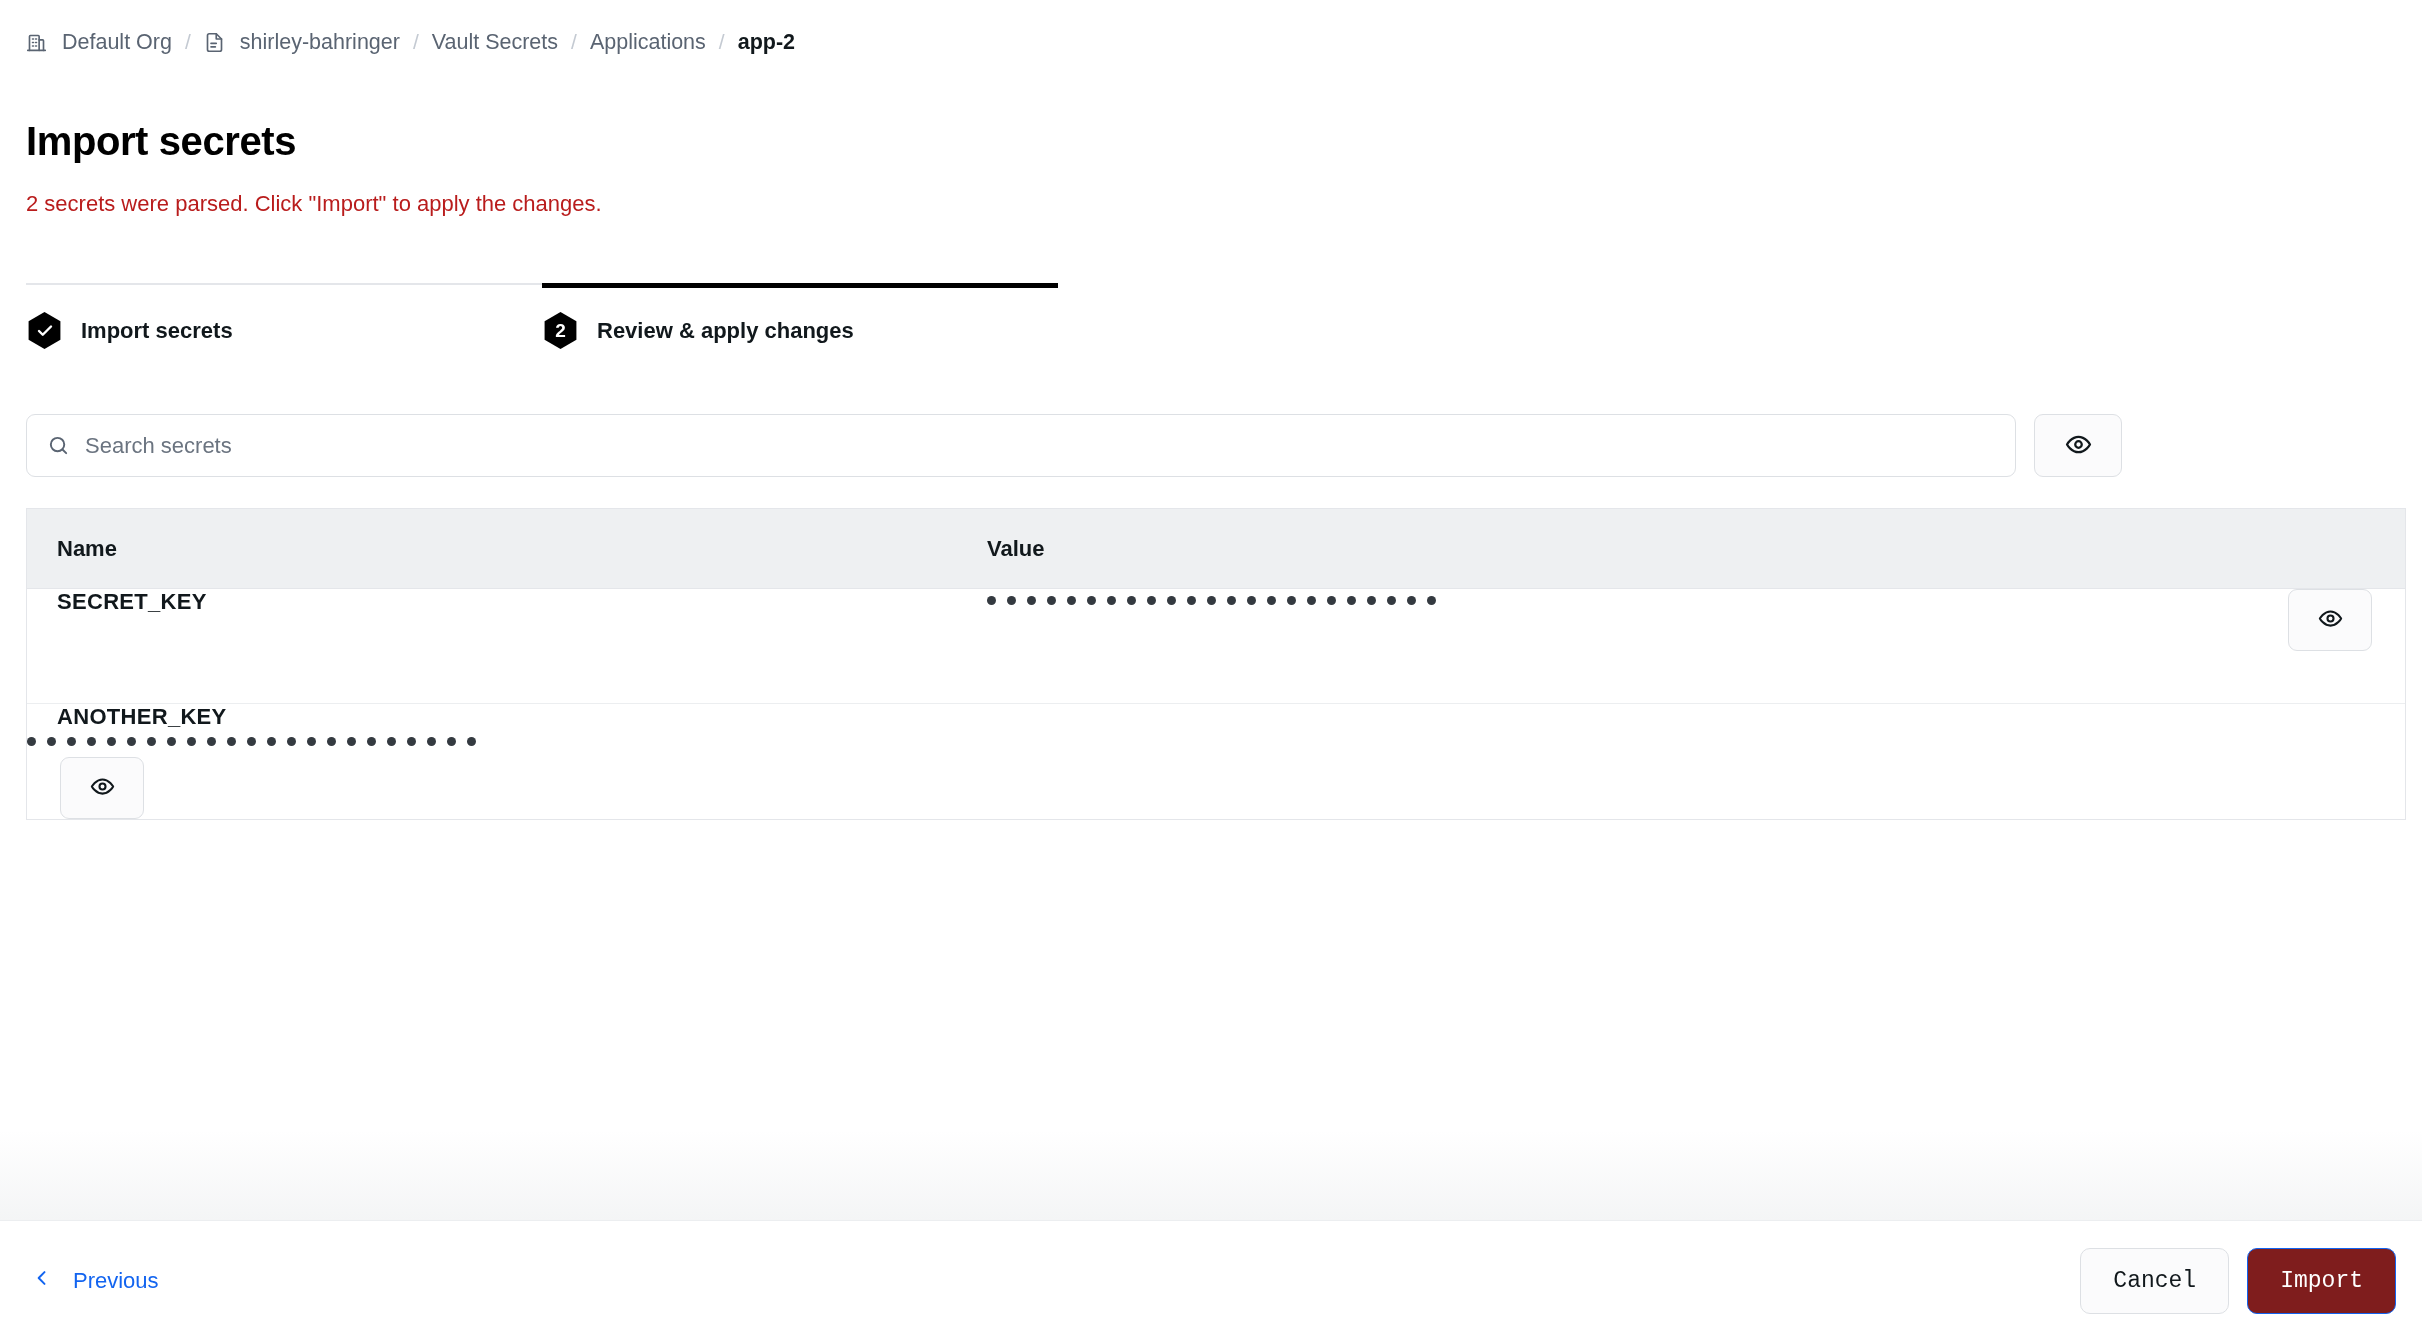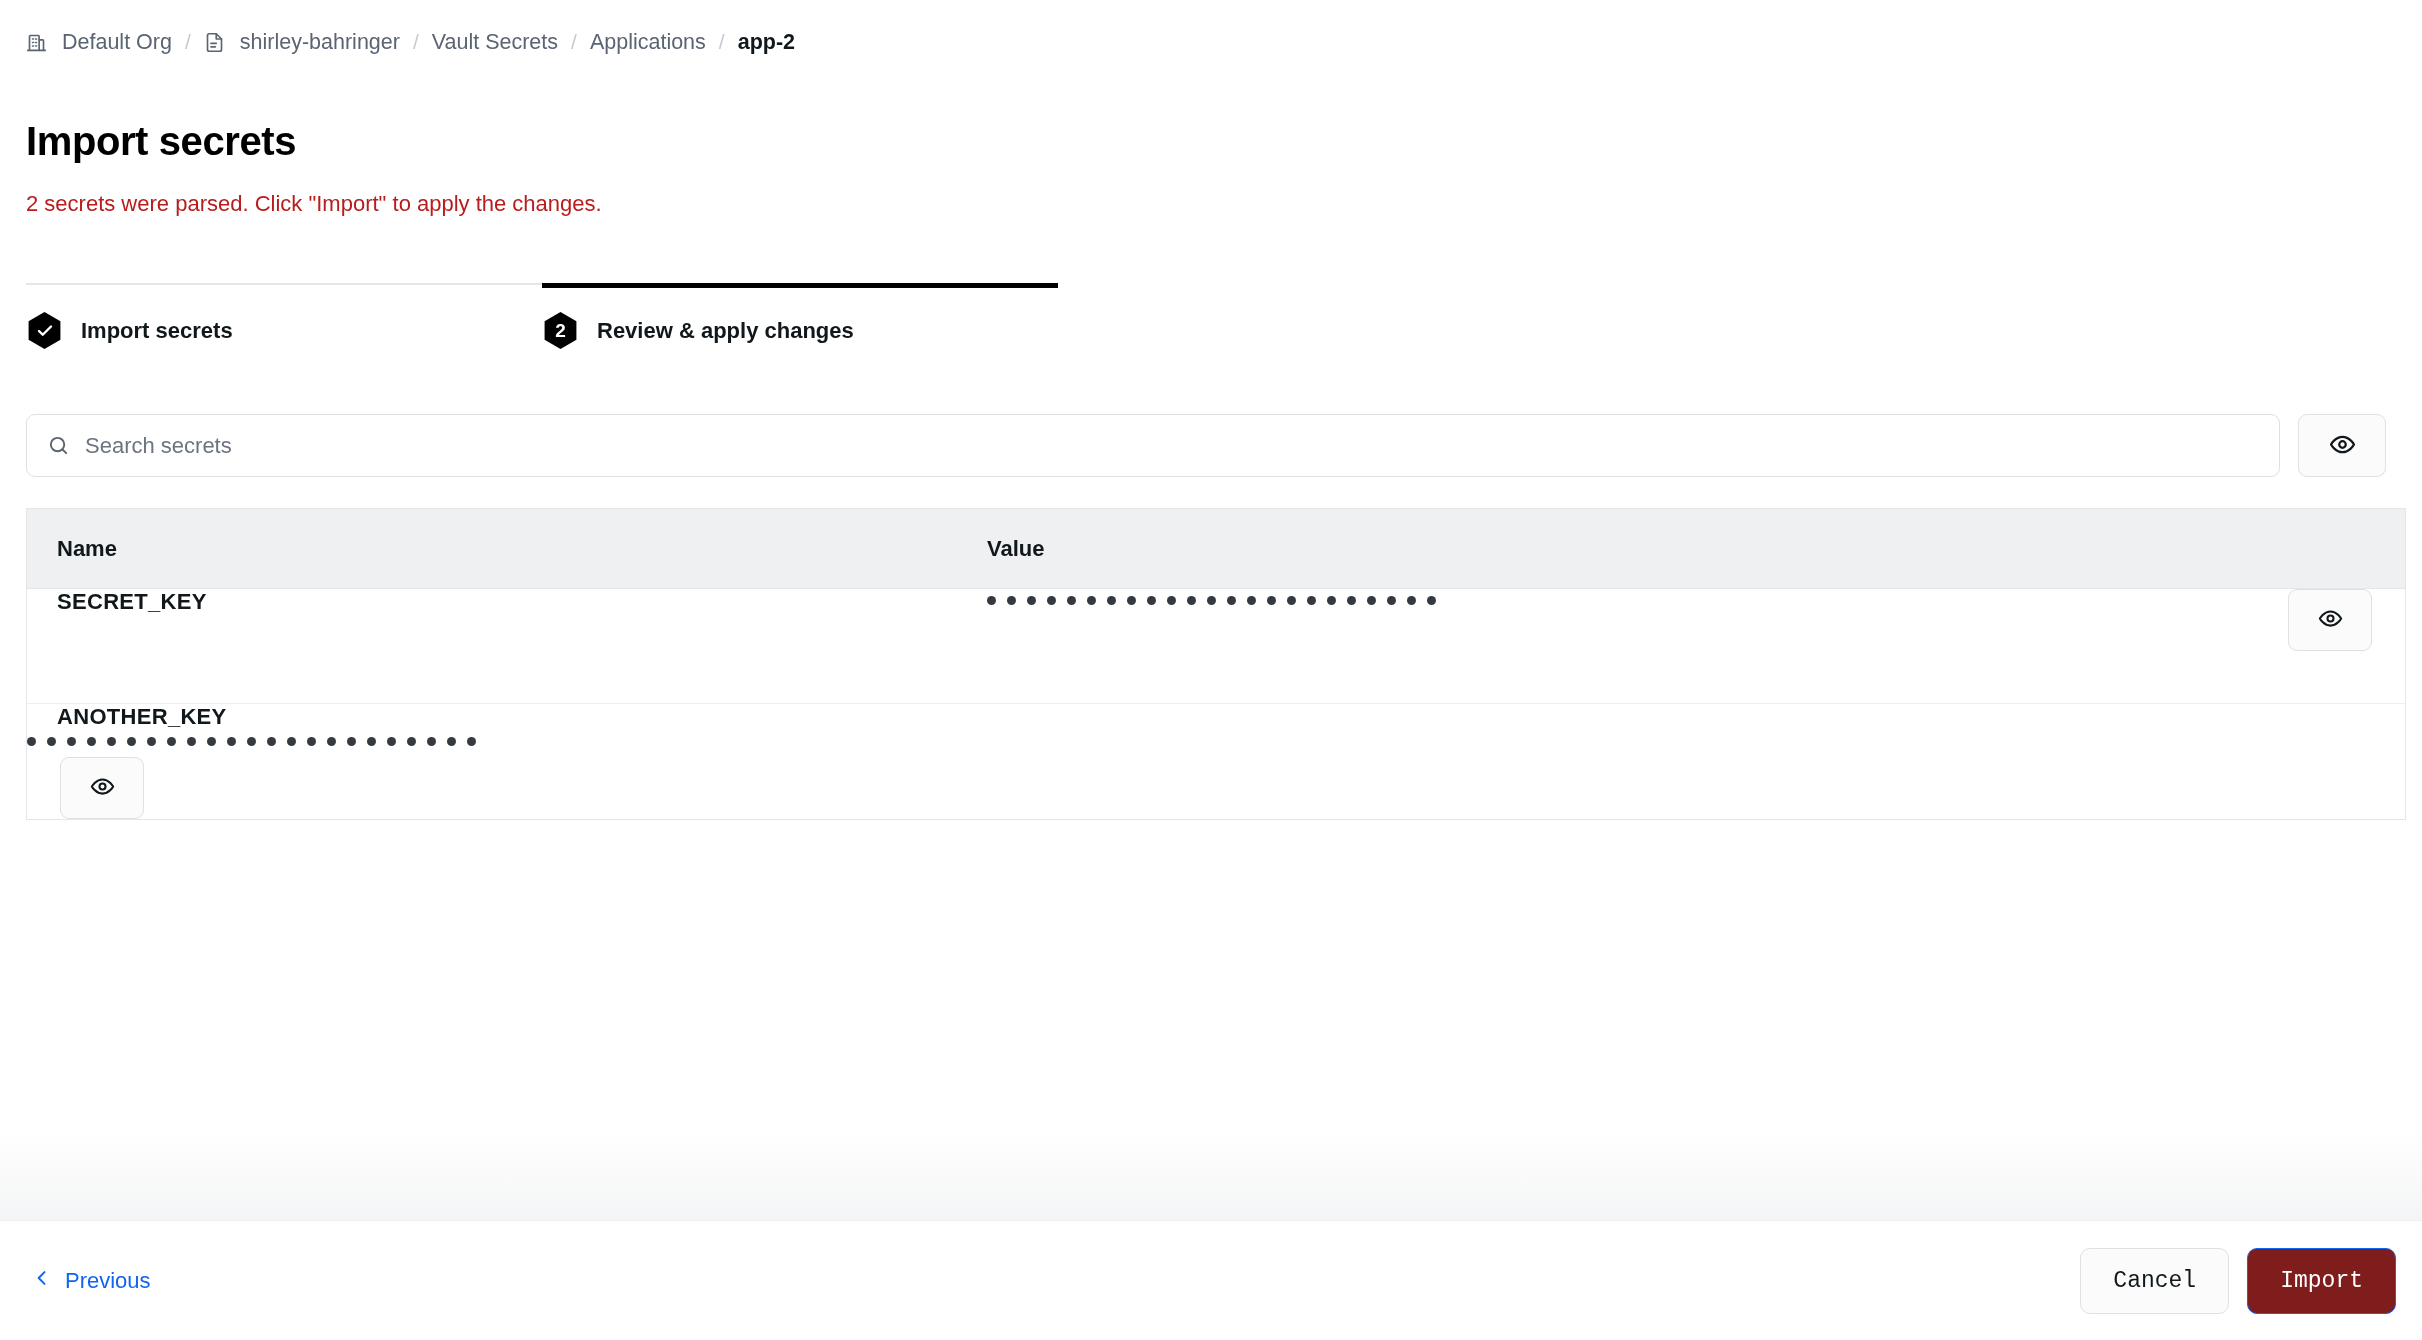--- a/index.html
+++ b/index.html
@@ -132,21 +132,21 @@
     font-weight: bold;
     color: #11181c;
     white-space: nowrap;
   }
 
   
   .search-row {
     position: absolute;
     left: 26px;
     top: 414px;
-    width: 2360px;
+    width: 2096px;
     height: 63px;
     display: flex;
     align-items: center;
     gap: 18px;
   }
   .search-box {
     flex: 1 1 auto;
     height: 63px;
     border: 1px solid #dde0e4;
     border-radius: 9px;
@@ -275,21 +275,21 @@
     height: 120px;
     background: #ffffff;
     border-top: 1px solid #eceef0;
     display: flex;
     align-items: center;
     padding: 0 26px;
   }
   .prev-link {
     display: inline-flex;
     align-items: center;
-    gap: 13px;
+    gap: 21px;
     color: #1264f0;
     font-size: 22px;
     cursor: pointer;
     background: none;
     border: none;
     font-family: "Liberation Sans", sans-serif;
     padding: 8px 6px;
   }
   .footer-spacer { flex: 1 1 auto; }
   .btn {

